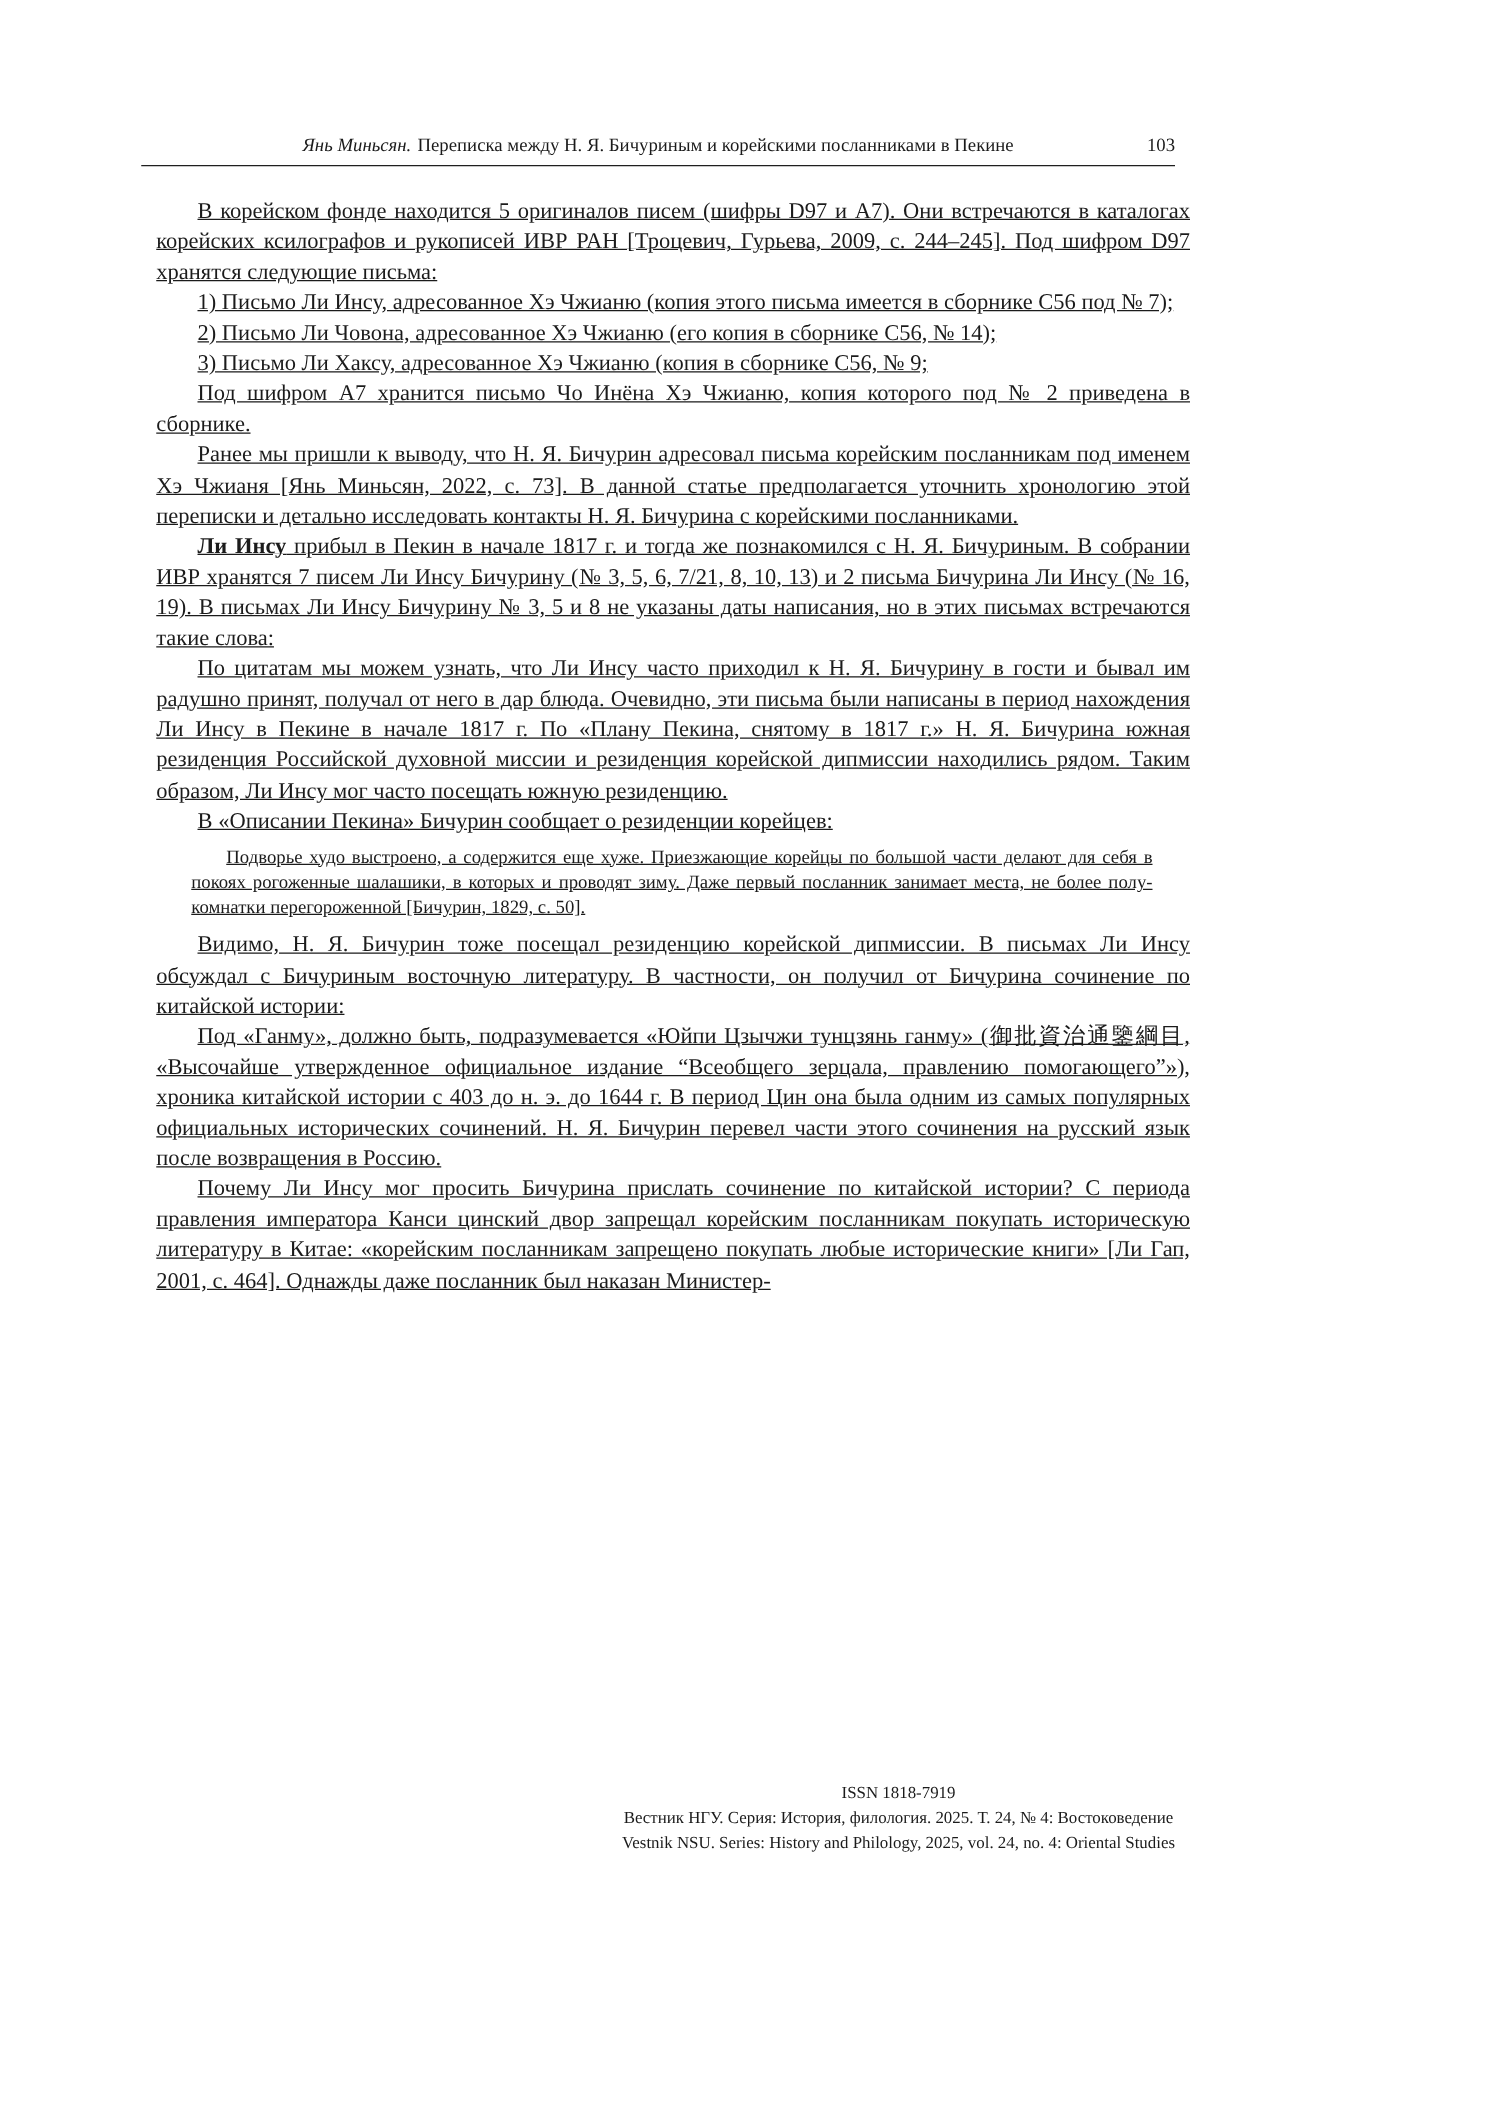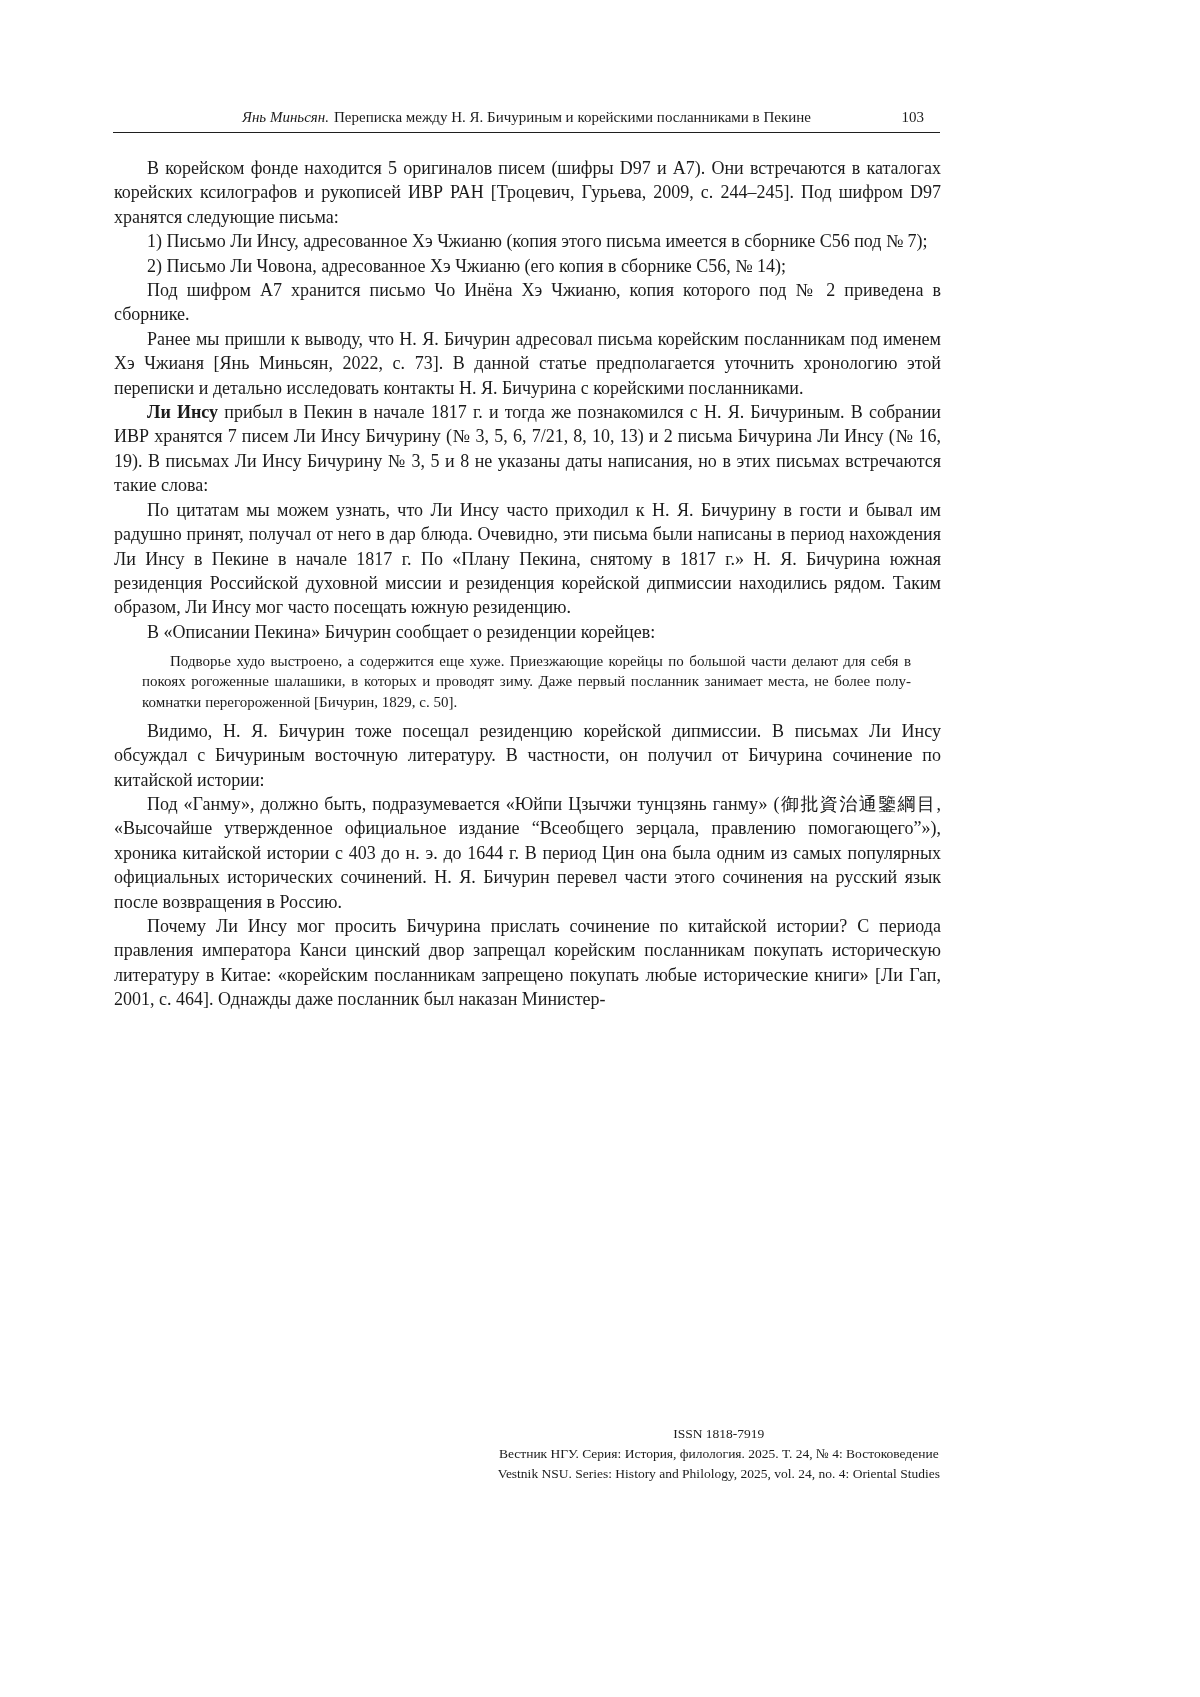--- a/index.html
+++ b/index.html
@@ -20,30 +20,31 @@
   
   .running-head {
     position: absolute;
     top: 108px; left: 0;
     width: 100%;
     font-size: 15px;
     line-height: 18px;
   }
   .rh-text { text-align: center; padding: 0 50px; }
   .rh-author { font-style: italic; margin-right: 5px; }
-  .rh-page { position: absolute; right: 16px; top: 0; }
+  .rh-page { position: absolute; right: 0; top: 0; }
   .rh-rule { margin-top: 6px; border-top: 1.5px solid #1f1f1f; height: 0; }
   
   .body-text {
     position: absolute;
-    top: 156px; left: 1px;
+    top: 156px; left: 12px;
     width: 100%;
     font-size: 18px;
     line-height: 24.4px;
     text-align: justify;
+    text-decoration: underline;
   }
   p.para { margin: 0; text-indent: 33px; }
   .b { font-weight: bold; }
   .quote {
     font-size: 15px;
     line-height: 20.2px;
     margin: 7px 30px 7px 28px;
     text-indent: 28px;
     text-align: justify;
   }
@@ -66,20 +67,21 @@
       <span class="rh-author">Янь Миньсян.</span><span class="rh-title">Переписка между Н. Я. Бичуриным и корейскими посланниками в Пекине</span>
     </div>
     <span class="rh-page">103</span>
     <div class="rh-rule"></div>
   </header>
 
   <main class="body-text">
     <p class="para">В корейском фонде находится 5 оригиналов писем (шифры D97 и A7). Они встречаются в каталогах корейских ксилографов и рукописей ИВР РАН [Троцевич, Гурьева, 2009, с. 244–245]. Под шифром D97 хранятся следующие письма:</p>
     <p class="para">1) Письмо Ли Инсу, адресованное Хэ Чжианю (копия этого письма имеется в сборнике C56 под № 7);</p>
     <p class="para">2) Письмо Ли Човона, адресованное Хэ Чжианю (его копия в сборнике C56, № 14);</p>
+    <p class="para">3) Письмо Ли Хаксу, адресованное Хэ Чжианю (копия в сборнике C56, № 9;</p>
     <p class="para">Под шифром A7 хранится письмо Чо Инёна Хэ Чжианю, копия которого под № 2 приведена в сборнике.</p>
     <p class="para">Ранее мы пришли к выводу, что Н. Я. Бичурин адресовал письма корейским посланникам под именем Хэ Чжианя [Янь Миньсян, 2022, с. 73]. В данной статье предполагается уточнить хронологию этой переписки и детально исследовать контакты Н. Я. Бичурина с корейскими посланниками.</p>
     <p class="para"><span class="b">Ли Инсу</span><span> прибыл в Пекин в начале 1817 г. и тогда же познакомился с Н. Я. Бичуриным. В собрании ИВР хранятся 7 писем Ли Инсу Бичурину (№ 3, 5, 6, 7/21, 8, 10, 13) и 2 письма Бичурина Ли Инсу (№ 16, 19). В письмах Ли Инсу Бичурину № 3, 5 и 8 не указаны даты написания, но в этих письмах встречаются такие слова:</span></p>
     <p class="para">По цитатам мы можем узнать, что Ли Инсу часто приходил к Н. Я. Бичурину в гости и бывал им радушно принят, получал от него в дар блюда. Очевидно, эти письма были написаны в период нахождения Ли Инсу в Пекине в начале 1817 г. По «Плану Пекина, снятому в 1817 г.» Н. Я. Бичурина южная резиденция Российской духовной миссии и резиденция корейской дипмиссии находились рядом. Таким образом, Ли Инсу мог часто посещать южную резиденцию.</p>
     <p class="para">В «Описании Пекина» Бичурин сообщает о резиденции корейцев:</p>
     <div class="quote">Подворье худо выстроено, а содержится еще хуже. Приезжающие корейцы по большой части делают для себя в покоях рогоженные шалашики, в которых и проводят зиму. Даже первый посланник занимает места, не более полу-комнатки перегороженной [Бичурин, 1829, с. 50].</div>
     <p class="para">Видимо, Н. Я. Бичурин тоже посещал резиденцию корейской дипмиссии. В письмах Ли Инсу обсуждал с Бичуриным восточную литературу. В частности, он получил от Бичурина сочинение по китайской истории:</p>
     <p class="para">Под «Ганму», должно быть, подразумевается «Юйпи Цзычжи тунцзянь ганму» (御批資治通鑒綱目, «Высочайше утвержденное официальное издание “Всеобщего зерцала, правлению помогающего”»), хроника китайской истории с 403 до н. э. до 1644 г. В период Цин она была одним из самых популярных официальных исторических сочинений. Н. Я. Бичурин перевел части этого сочинения на русский язык после возвращения в Россию.</p>
     <p class="para">Почему Ли Инсу мог просить Бичурина прислать сочинение по китайской истории? С периода правления императора Канси цинский двор запрещал корейским посланникам покупать историческую литературу в Китае: «корейским посланникам запрещено покупать любые исторические книги» [Ли Гап, 2001, с. 464]. Однажды даже посланник был наказан Министер-</p>
   </main>

